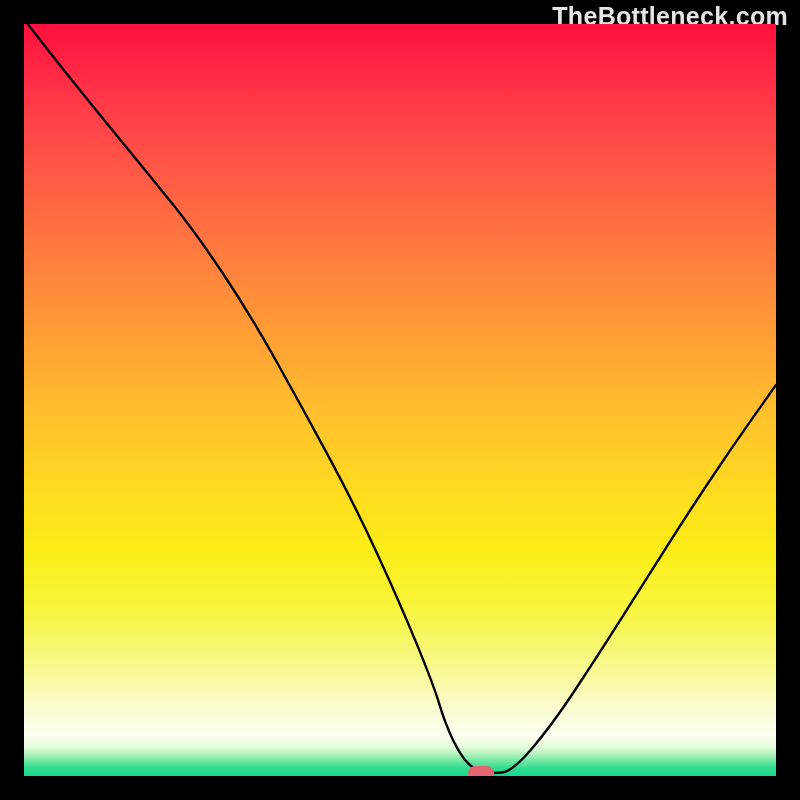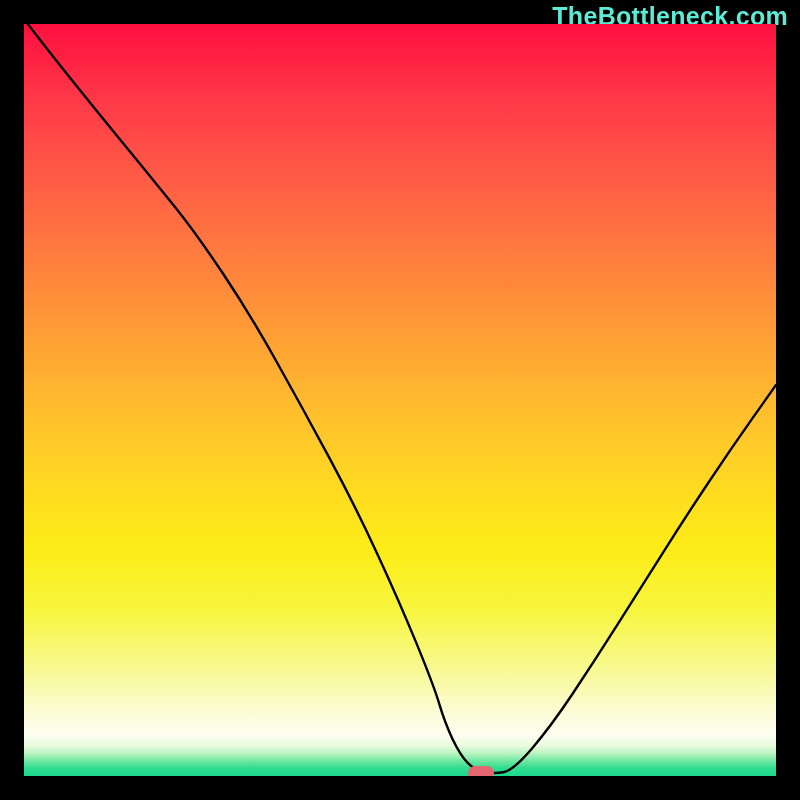--- a/index.html
+++ b/index.html
@@ -15,21 +15,21 @@
     top: 0;
     left: 0;
     width: 800px;
     height: 800px;
     background: #000;
   }
   .watermark {
     position: absolute;
     top: 2px;
     right: 12px;
-    color: #5eead4;
+    color: #e5e5e5;
     font-family: Arial, Helvetica, sans-serif;
     font-weight: bold;
     font-size: 25px;
     letter-spacing: 0.3px;
   }
   .plot {
     position: absolute;
     left: 24px;
     top: 24px;
     width: 752px;

